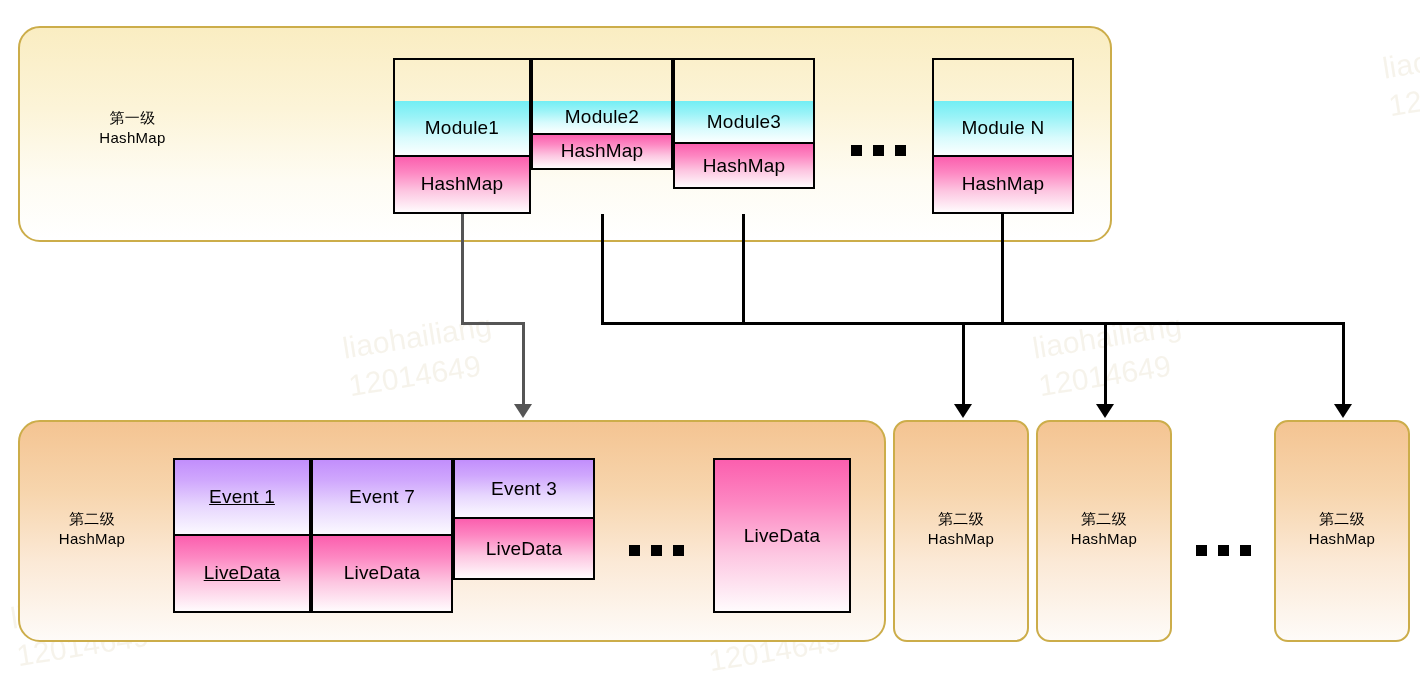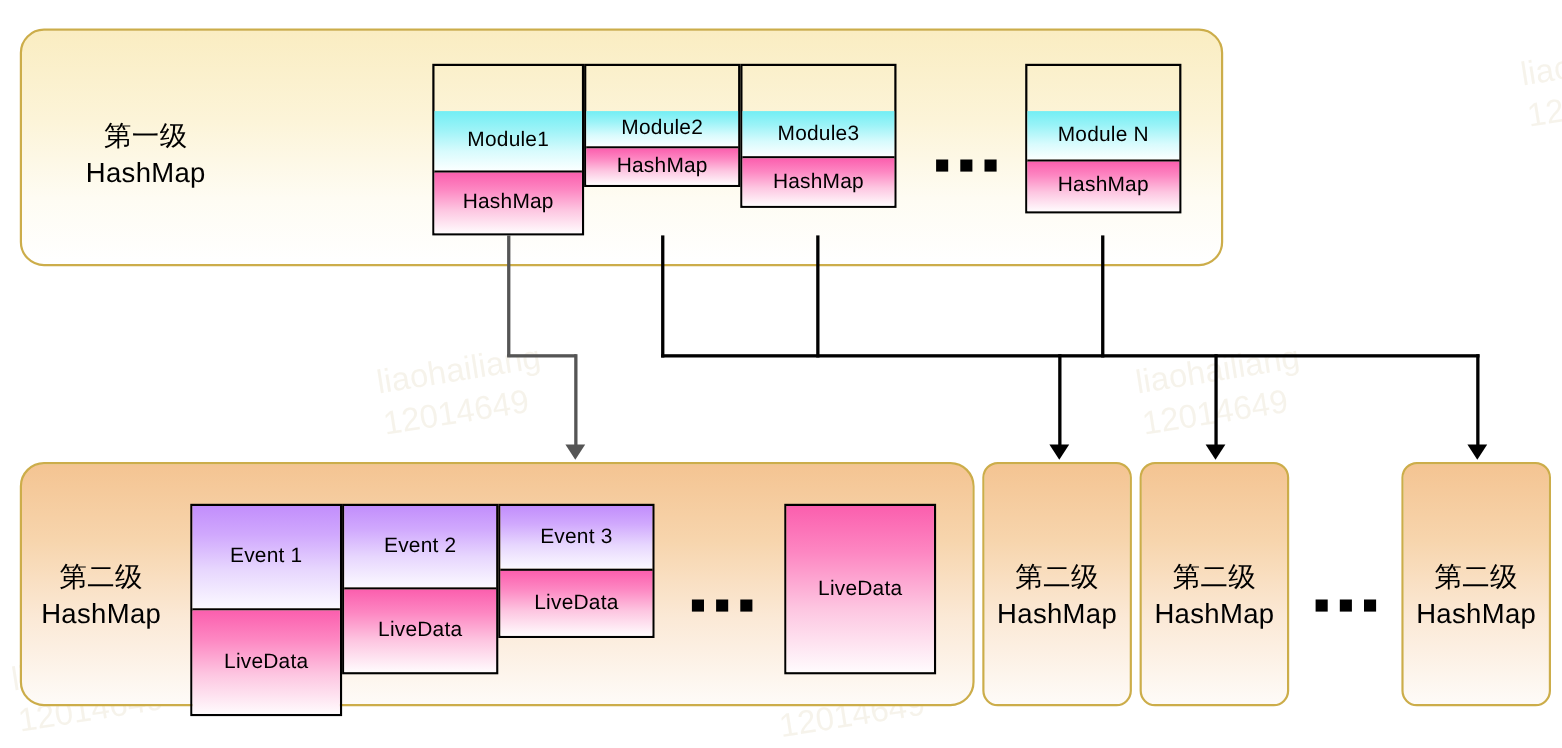--- a/index.html
+++ b/index.html
@@ -41,21 +41,21 @@
     background:linear-gradient(180deg,#faedc2 0%,#fcf4d8 38%,#fefcf3 72%,#ffffff 100%);
   }
   .lvl2{
     background:linear-gradient(180deg,#f4c492 0%,#f7d5ad 32%,#fbe9d6 64%,#fefbf8 100%);
   }
   .lvl2.small{border-radius:14px;}
 
   .level-label{
     position:absolute;
     text-align:center;
-    font-size:25px;
+    font-size:15px;
     color:#000;
     line-height:1.32;
     white-space:pre-line;
     letter-spacing:.3px;
   }
 
   
   .cellpair{
     position:absolute;
     box-sizing:border-box;
@@ -136,21 +136,21 @@
     <div class="cell top c-cyan">Module3</div>
     <div class="cell c-pink">HashMap</div>
   </div>
 
   <div class="ellipsis" style="left:851px; top:145px;">
     <i></i>
       <i></i>
       <i></i>
   </div>
 
-  <div class="cellpair" style="left:932px; top:58px; width:142px; height:136px;">
+  <div class="cellpair" style="left:932px; top:58px; width:142px; height:156px;">
     <div class="cell top c-cyan">Module N</div>
     <div class="cell c-pink">HashMap</div>
   </div>
 
   <div class="conn gray" style="left:461px; top:214px; width:3px;  height:110px;"></div>
   <div class="conn gray" style="left:461px; top:322px; width:63px; height:3px;"></div>
   <div class="conn gray" style="left:522px; top:322px; width:3px;  height:90px;"></div>
   <div class="arrow gray" style="left:514px; top:404px;"></div>
 
   <div class="conn" style="left:601px; top:214px; width:3px; height:111px;"></div>
@@ -168,27 +168,27 @@
   <div class="arrow" style="left:1096px; top:404px;"></div>
 
   <div class="conn" style="left:1342px; top:322px; width:3px; height:90px;"></div>
   <div class="arrow" style="left:1334px; top:404px;"></div>
 
   <div class="level-box lvl2" style="left:18px; top:420px; width:868px; height:222px;"></div>
 
   <div class="level-label" style="left:18px; top:509px; width:148px;">第二级
 HashMap</div>
 
-  <div class="cellpair" style="left:173px; top:458px; width:138px; height:193px;">
+  <div class="cellpair" style="left:173px; top:458px; width:138px; height:155px;text-decoration:underline;">
     <div class="cell top c-purple">Event 1</div>
     <div class="cell c-pink">LiveData</div>
   </div>
 
   <div class="cellpair" style="left:311px; top:458px; width:142px; height:155px;">
-    <div class="cell top c-purple">Event 2</div>
+    <div class="cell top c-purple">Event 7</div>
     <div class="cell c-pink">LiveData</div>
   </div>
 
   <div class="cellpair" style="left:453px; top:458px; width:142px; height:122px;">
     <div class="cell top c-purple">Event 3</div>
     <div class="cell c-pink">LiveData</div>
   </div>
 
   <div class="ellipsis" style="left:629px; top:545px;">
     <i></i>

